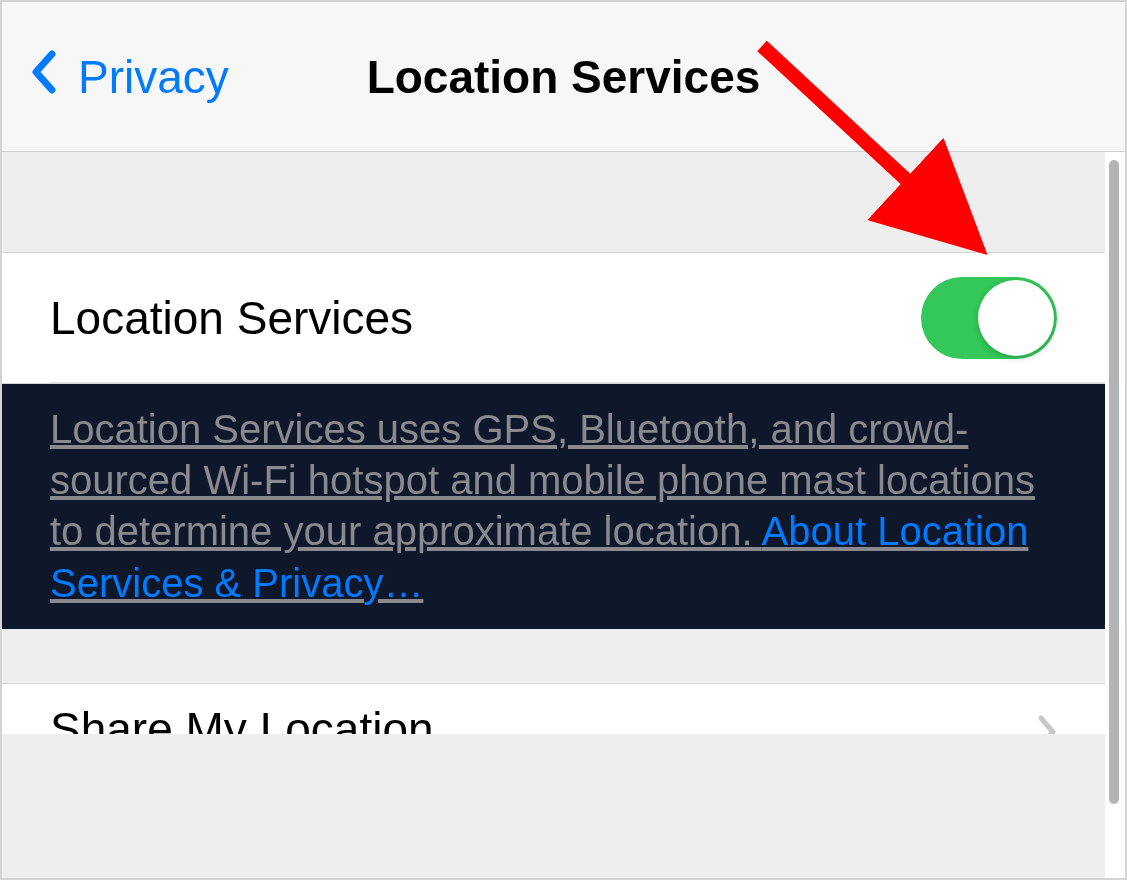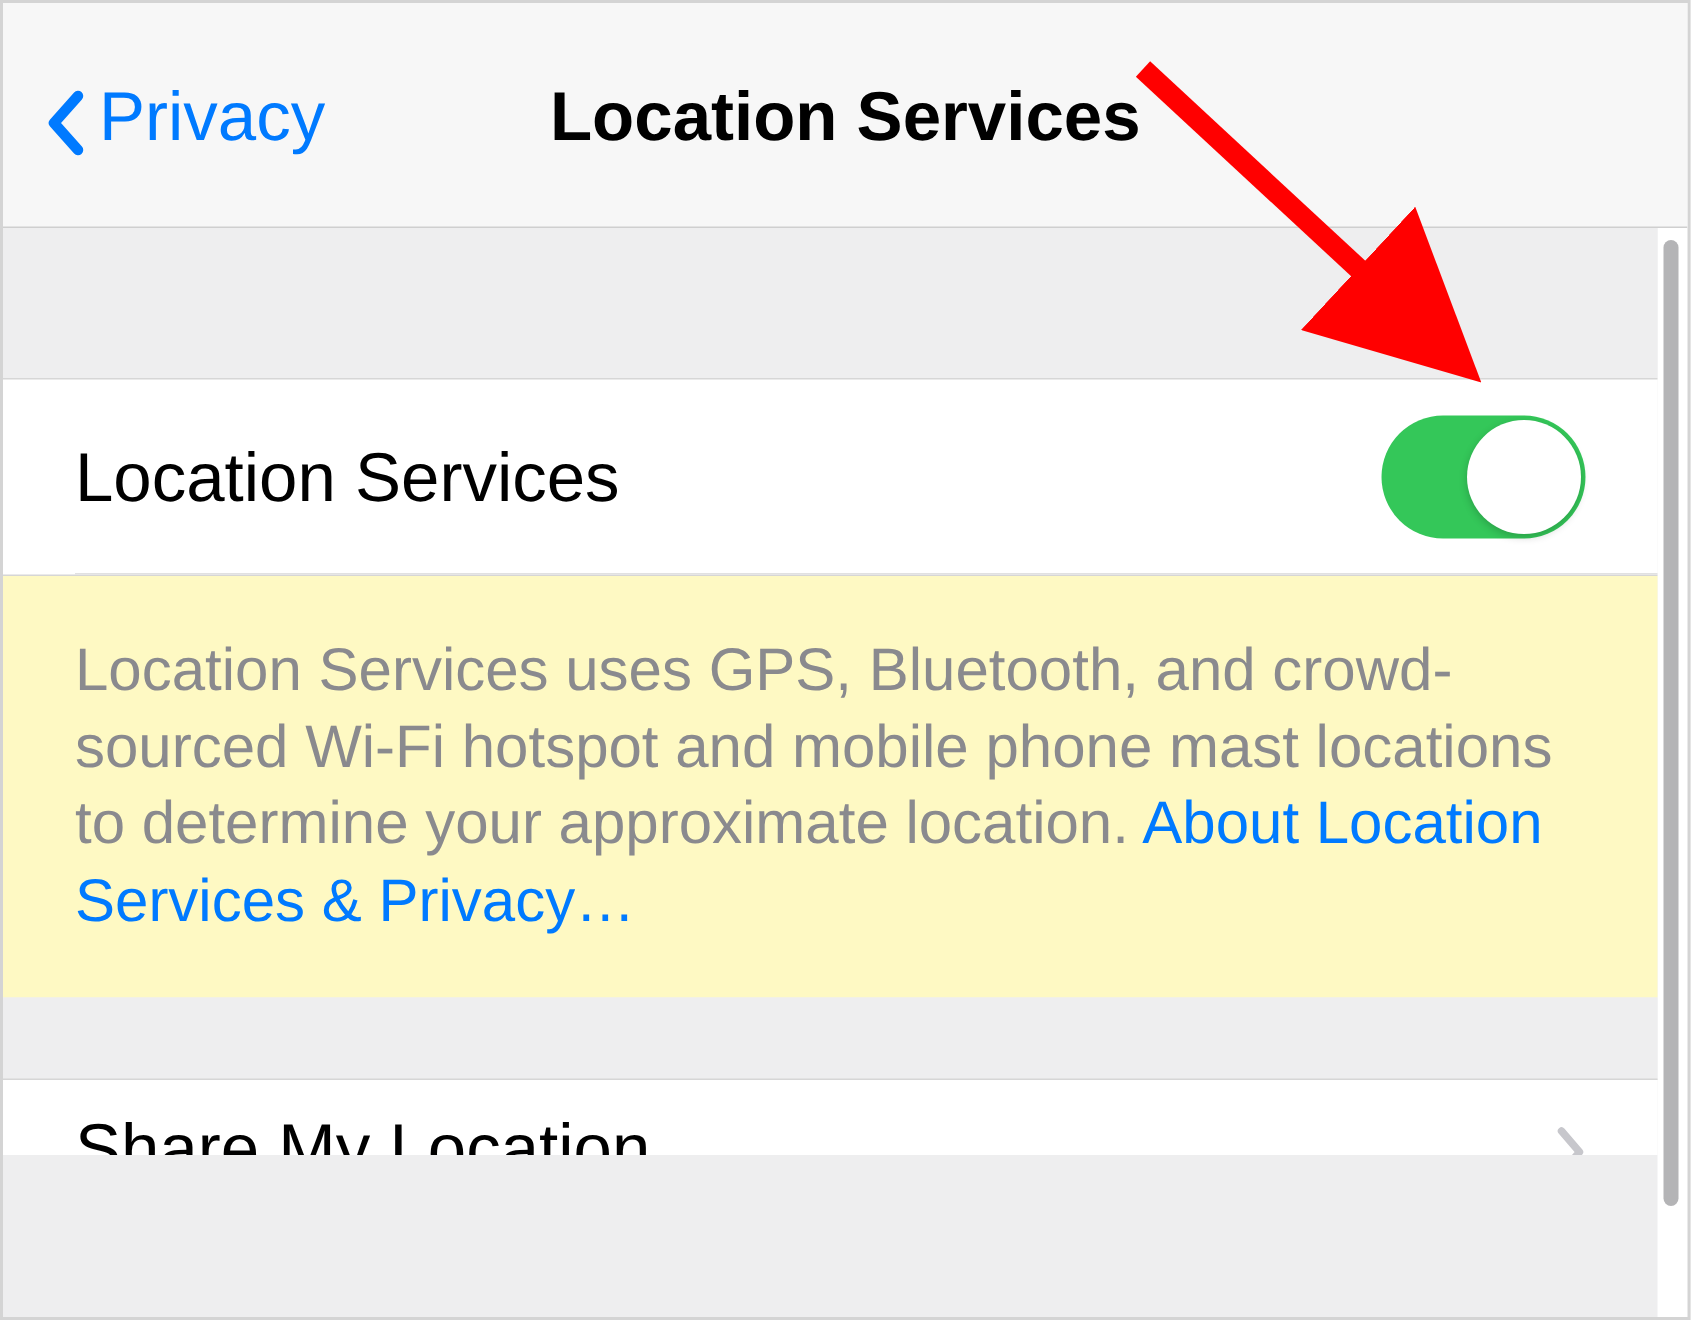--- a/index.html
+++ b/index.html
@@ -26,26 +26,27 @@
       height: 150px;
       background: #f7f7f7;
       border-bottom: 1px solid #cfcfcf;
       display: flex;
       align-items: center;
       padding: 0 20px;
       position: relative;
     }
     .back-button {
       display: flex;
-      align-items: flex-end;
+      align-items: flex-start;
       color: #007aff;
       font-size: 46px;
       cursor: pointer;
       position: absolute;
       left: 28px;
+      gap: 12px;
     }
     .back-chevron {
       width: 26px;
       height: 44px;
       margin-right: 10px;
     }
     .header-title {
       flex: 1;
       text-align: center;
       font-size: 46px;
@@ -107,25 +108,26 @@
       right: 3px;
       top: 3px;
       box-shadow: 0 2px 6px rgba(0,0,0,0.2);
     }
     .chevron-right {
       width: 20px;
       height: 36px;
       color: #c7c7cc;
     }
     .footer-text {
-      padding: 38px 48px;
+      padding: 20px 48px;
       font-size: 40px;
       line-height: 1.28;
       color: #8a8a8e;
-      background: #fef9c3;
+      background: #0f172a;
+      text-decoration: underline;
     }
     .footer-link {
       color: #007aff;
       cursor: pointer;
     }
     .spacer-bottom {
       height: 55px;
       background: #eeeeef;
       border-bottom: 1px solid #d6d6d6;
     }

